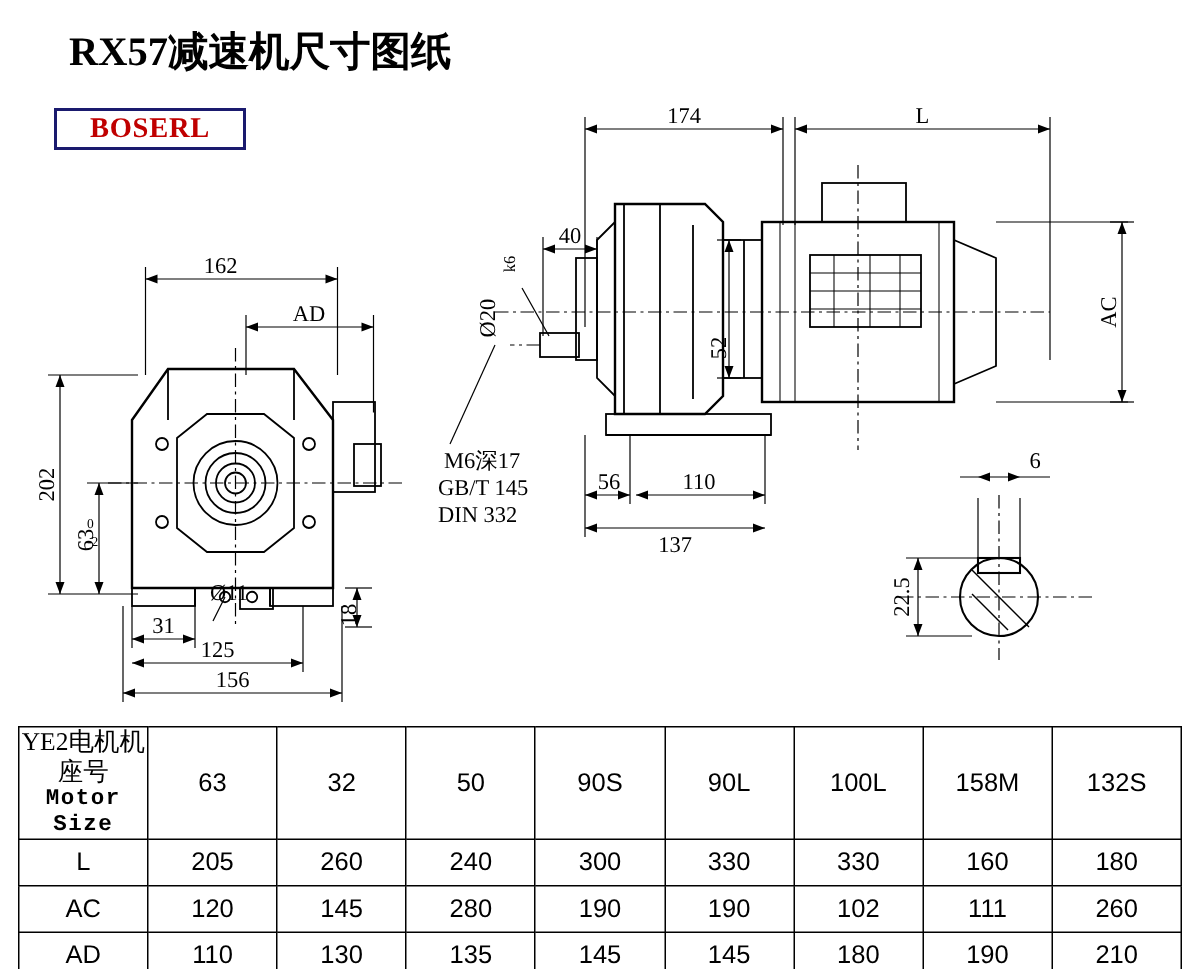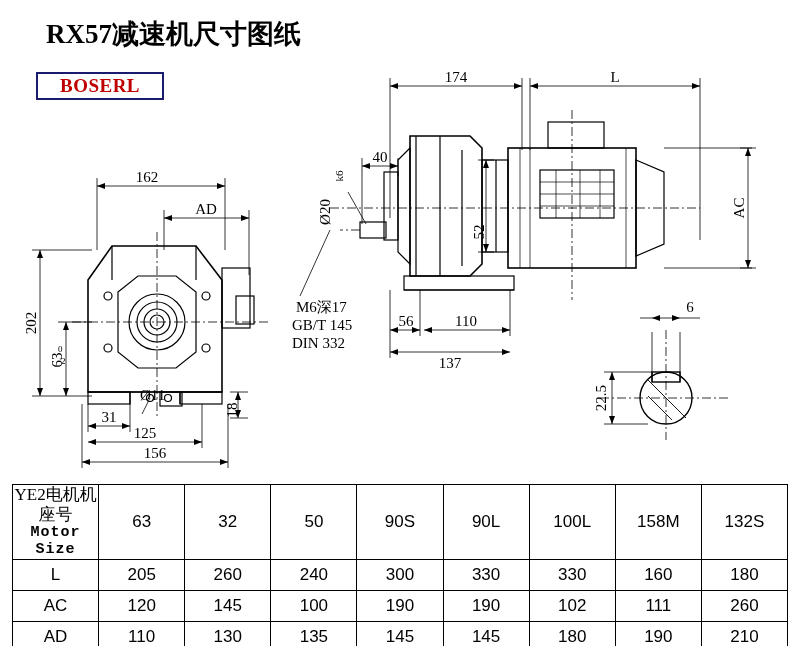--- a/index.html
+++ b/index.html
@@ -388,21 +388,21 @@
         <td>300</td>
         <td>330</td>
         <td>330</td>
         <td>160</td>
         <td>180</td>
       </tr>
       <tr>
         <td>AC</td>
         <td>120</td>
         <td>145</td>
-        <td>100</td>
+        <td>280</td>
         <td>190</td>
         <td>190</td>
         <td>102</td>
         <td>111</td>
         <td>260</td>
       </tr>
       <tr>
         <td>AD</td>
         <td>110</td>
         <td>130</td>

